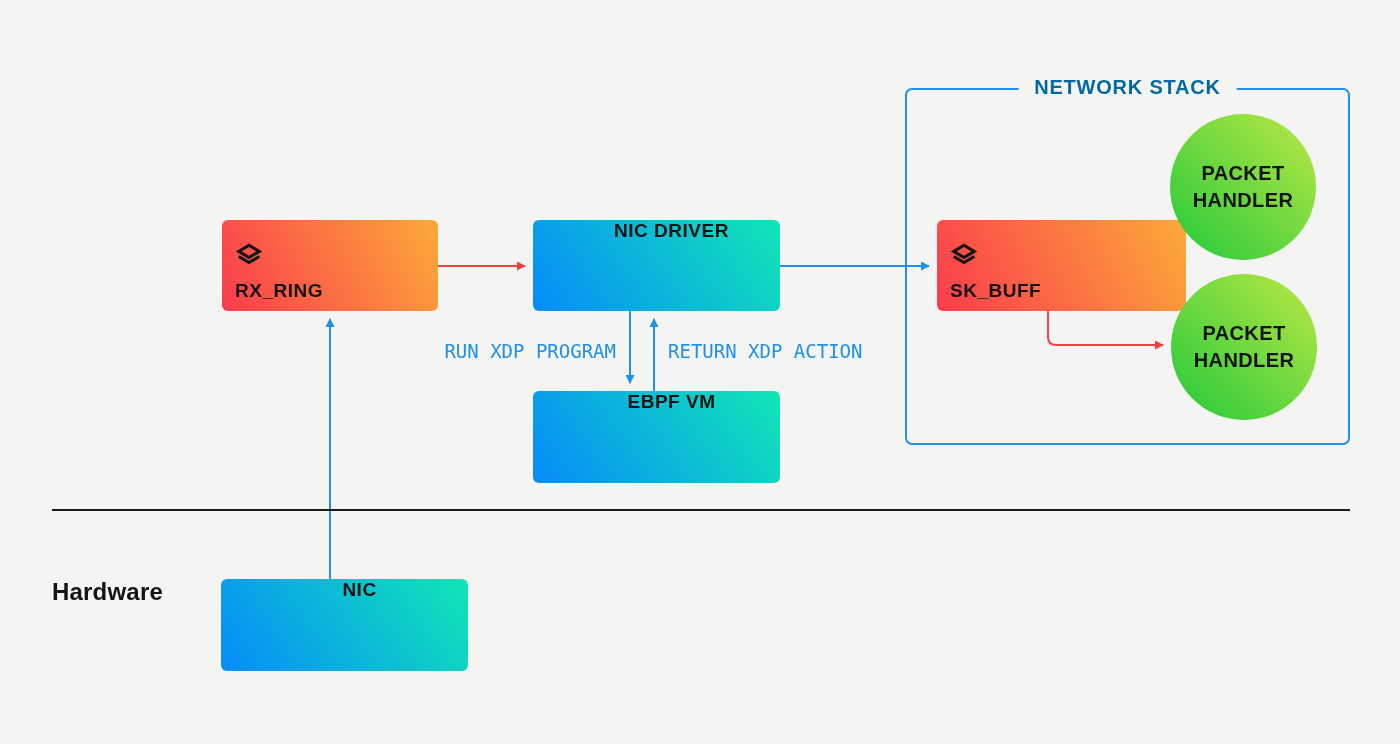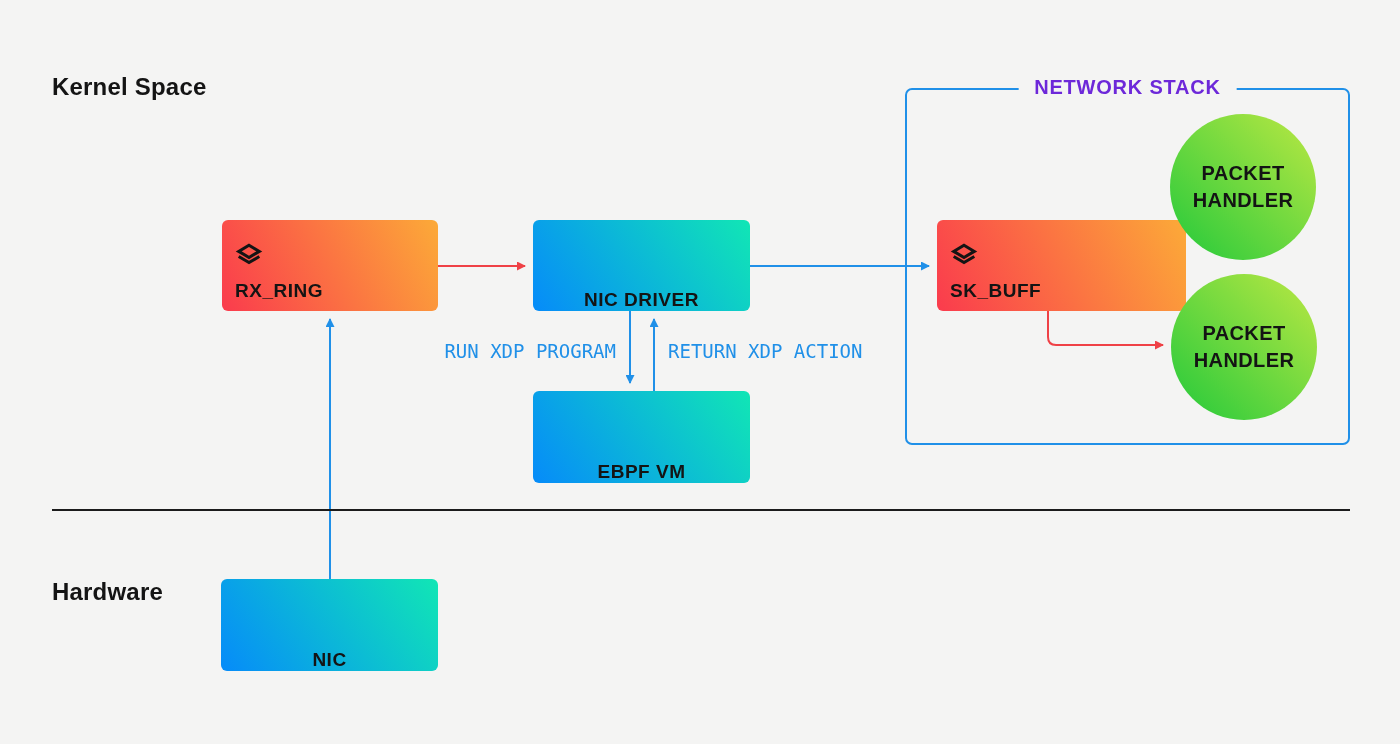--- a/index.html
+++ b/index.html
@@ -23,35 +23,35 @@
   .node{
     position:absolute;border-radius:6px;color:#141414;
   }
   .node .node-label{
     font-weight:bold;font-size:19px;letter-spacing:.5px;color:#141414;
   }
   .warm{background:linear-gradient(63deg,#fa3b4d 0%,#fcaa38 100%);}
   .cool{background:linear-gradient(55deg,#068bf9 0%,#11e6b5 100%);}
   .node.corner-style{padding:22px 12px;box-sizing:border-box;}
   .node.corner-style .node-label{position:absolute;left:13px;bottom:9px;}
-  .node.center-style{display:flex;align-items:flex-end;justify-content:center;}
+  .node.center-style{display:flex;align-items:flex-start;justify-content:center;padding-left:30px;}
   .rx-ring{left:222px;top:220px;width:216px;height:91px;}
   .nic-driver{left:533px;top:220px;width:217px;height:91px;}
   .ebpf-vm{left:533px;top:391px;width:217px;height:92px;}
   .sk-buff{left:937px;top:220px;width:249px;height:91px;}
   .nic{left:221px;top:579px;width:217px;height:92px;}
   .layers-icon{display:block;width:30px;height:30px;}
   .network-stack{
     position:absolute;left:905px;top:88px;width:445px;height:357px;
     border:2px solid #2090e8;border-radius:7px;box-sizing:border-box;
   }
   .ns-title{
     position:absolute;top:-14px;left:50%;transform:translateX(-50%);
     background:#f4f4f3;padding:0 16px;white-space:nowrap;
-    color:#6d28d9;font-size:20px;font-weight:bold;letter-spacing:.8px;
+    color:#0369a1;font-size:20px;font-weight:bold;letter-spacing:.8px;
   }
   .circle{
     position:absolute;width:146px;height:146px;border-radius:50%;
     background:linear-gradient(45deg,#22c93b 0%,#bce843 100%);
     display:flex;align-items:center;justify-content:center;text-align:center;
   }
   .circle .circle-label{
     font-weight:bold;font-size:20px;line-height:1.35;color:#141414;
     width:110px;letter-spacing:.4px;
   }
@@ -80,21 +80,20 @@
       </marker>
     </defs>
     <line x1="438" y1="266" x2="525" y2="266" stroke="#ef4146" stroke-width="2" marker-end="url(#arrowRed)"></line>
     <line x1="750" y1="266" x2="929" y2="266" stroke="#2090e8" stroke-width="2" marker-end="url(#arrowBlue)"></line>
     <line x1="630" y1="311" x2="630" y2="383" stroke="#2090e8" stroke-width="2" marker-end="url(#arrowBlue)"></line>
     <line x1="654" y1="391" x2="654" y2="319" stroke="#2090e8" stroke-width="2" marker-end="url(#arrowBlue)"></line>
     <line x1="330" y1="579" x2="330" y2="319" stroke="#2090e8" stroke-width="2" marker-end="url(#arrowBlue)"></line>
     <path d="M1048 311 L1048 337 Q1048 345 1056 345 L1163 345" fill="none" stroke="#ef4146" stroke-width="2" marker-end="url(#arrowRed)"></path>
   </svg>
 
-  <div class="section-label kernel">Kernel Space</div>
   <div class="section-label hardware">Hardware</div>
   <div class="divider"></div>
 
   <div class="node warm corner-style rx-ring">
     <span class="icon">
       <svg class="layers-icon" viewBox="0 0 32 32">
         <path d="M16 3.5 L27 10 L16 16.5 L5 10 Z" fill="none" stroke="#141414" stroke-width="3.2" stroke-linejoin="miter"></path>
         <path d="M5 15.5 L16 22 L27 15.5" fill="none" stroke="#141414" stroke-width="3.2" stroke-linejoin="miter"></path>
       </svg>
     </span>

